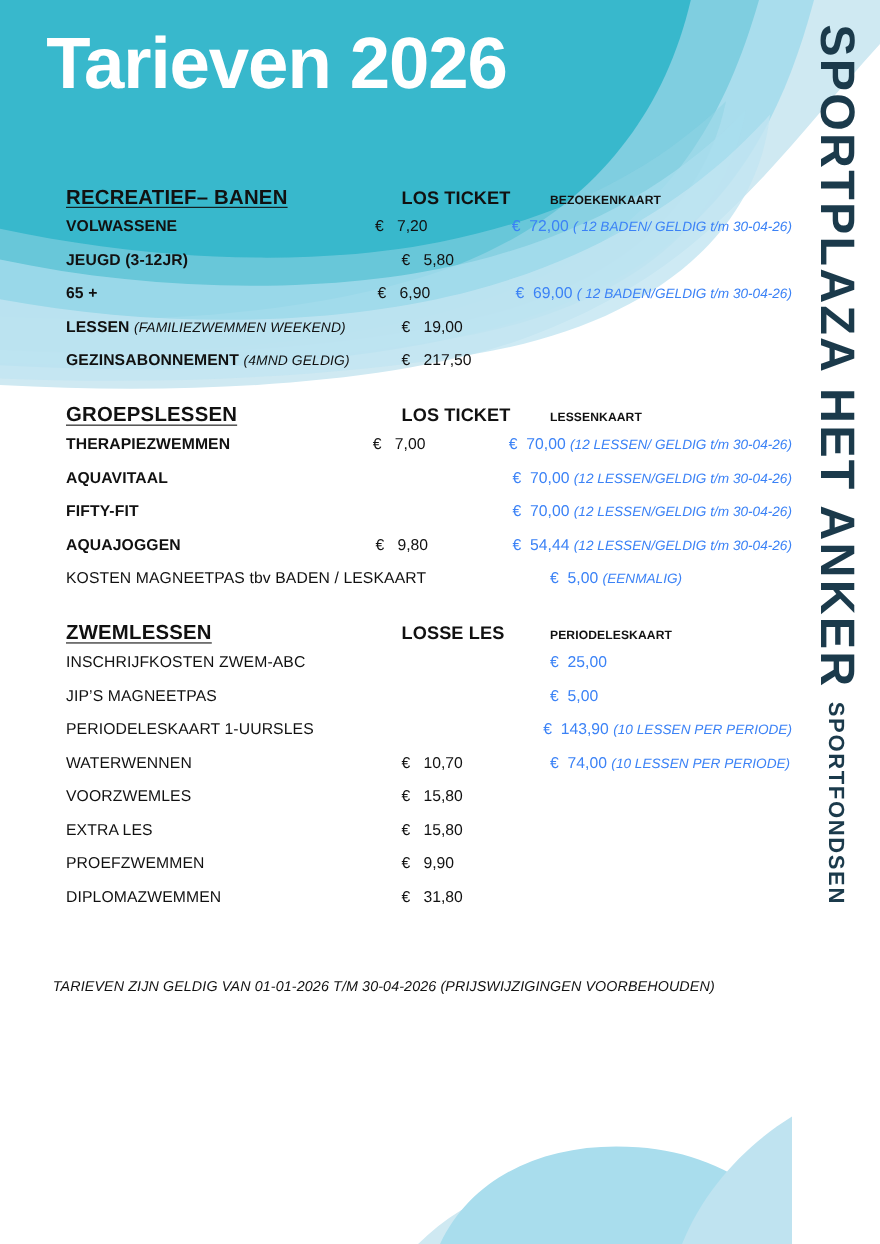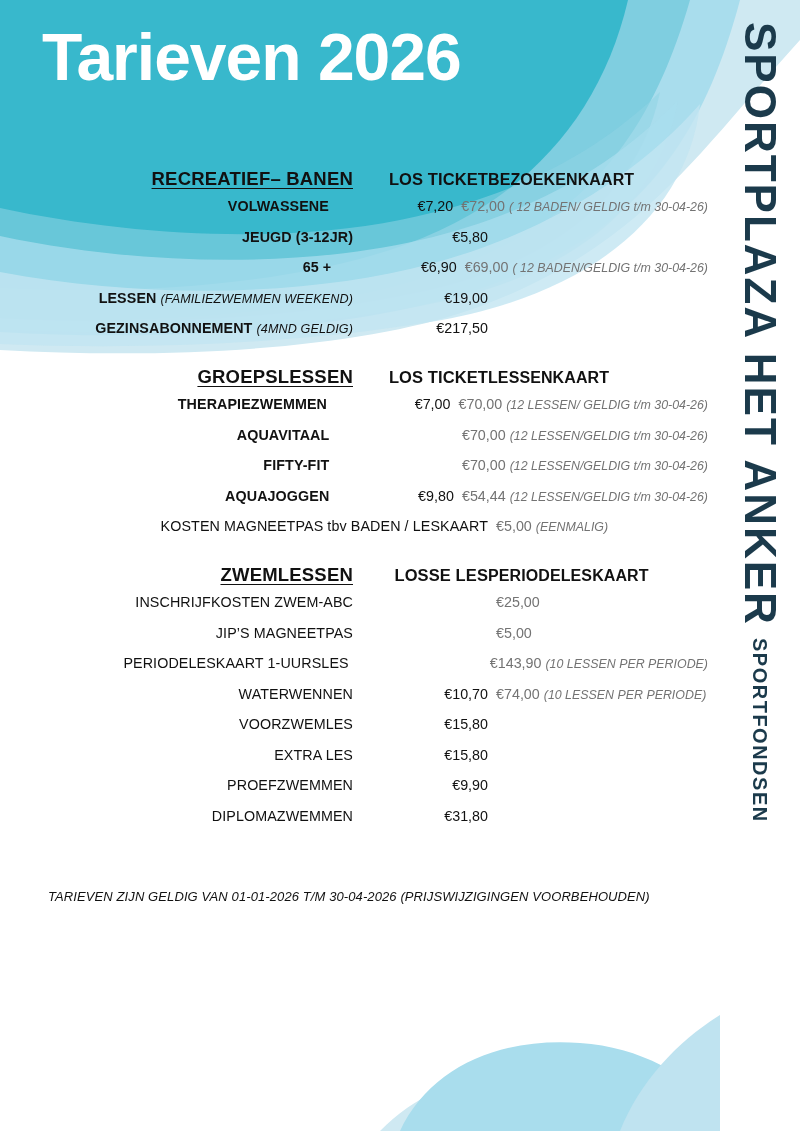--- a/index.html
+++ b/index.html
@@ -73,25 +73,24 @@
     font-weight: 700;
     color: #ffffff;
     letter-spacing: -1px;
     line-height: 1;
     white-space: nowrap;
   }
 
   
   .content {
     position: absolute;
-    left: 0;
+    left: 12px;
     top: 0;
     width: 720px;
     height: 1131px;
-    text-align: right;
   }
 
   .section {
     position: absolute;
     left: 48px;
     width: 660px;
   }
   #section-0 { top: 168px; }
   #section-1 { top: 366px; }
   #section-2 { top: 564px; }
@@ -113,21 +112,21 @@
   }
   .sec-col1 {
     width: 135px;
     font-size: 16.5px;
     font-weight: 700;
     color: #111111;
     letter-spacing: 0.1px;
     white-space: nowrap;
   }
   .sec-col2 {
-    font-size: 16px;
+    font-size: 11px;
     font-weight: 700;
     color: #111111;
     letter-spacing: 0.1px;
     white-space: nowrap;
   }
 
   .row {
     display: flex;
     align-items: baseline;
     height: 30.5px;
@@ -147,21 +146,21 @@
   }
   .cell-price {
     width: 135px;
     font-size: 14.3px;
     color: #111111;
     white-space: nowrap;
   }
   .cell-price .cur { display: inline-block; width: 20px; }
   .cell-card {
     font-size: 14.3px;
-    color: #737373;
+    color: #3b82f6;
     white-space: nowrap;
   }
   .cell-card .cur { display: inline-block; width: 16px; }
   .cell-card .note {
     font-style: italic;
     font-size: 12.4px;
   }
   
   .row.wide .cell-label { width: 440px; }
   .row.wide .cell-price { width: 0; }

